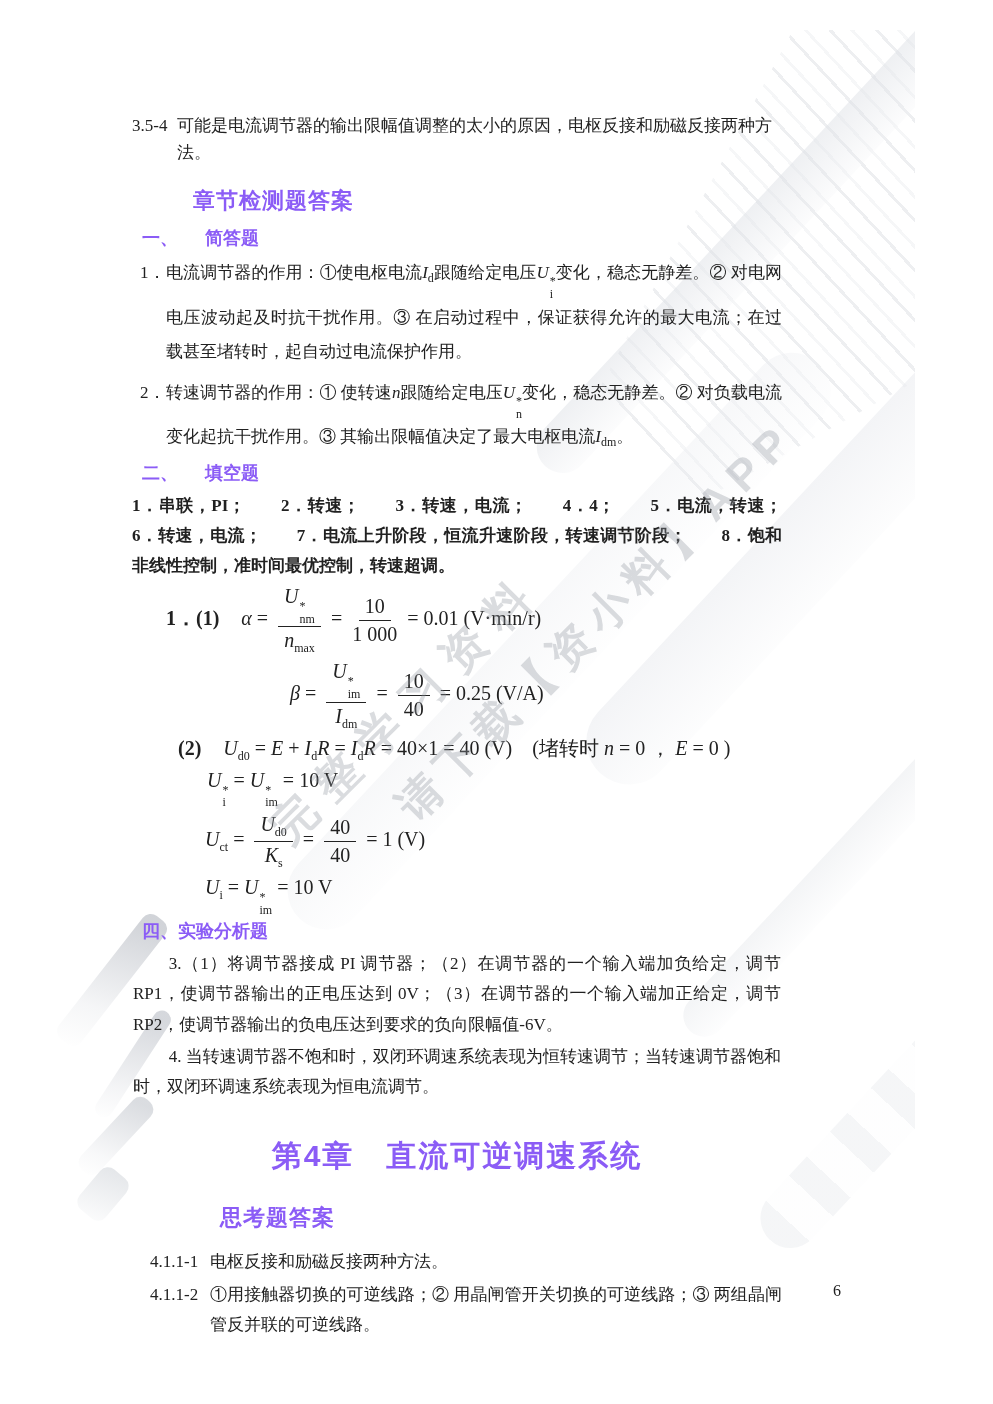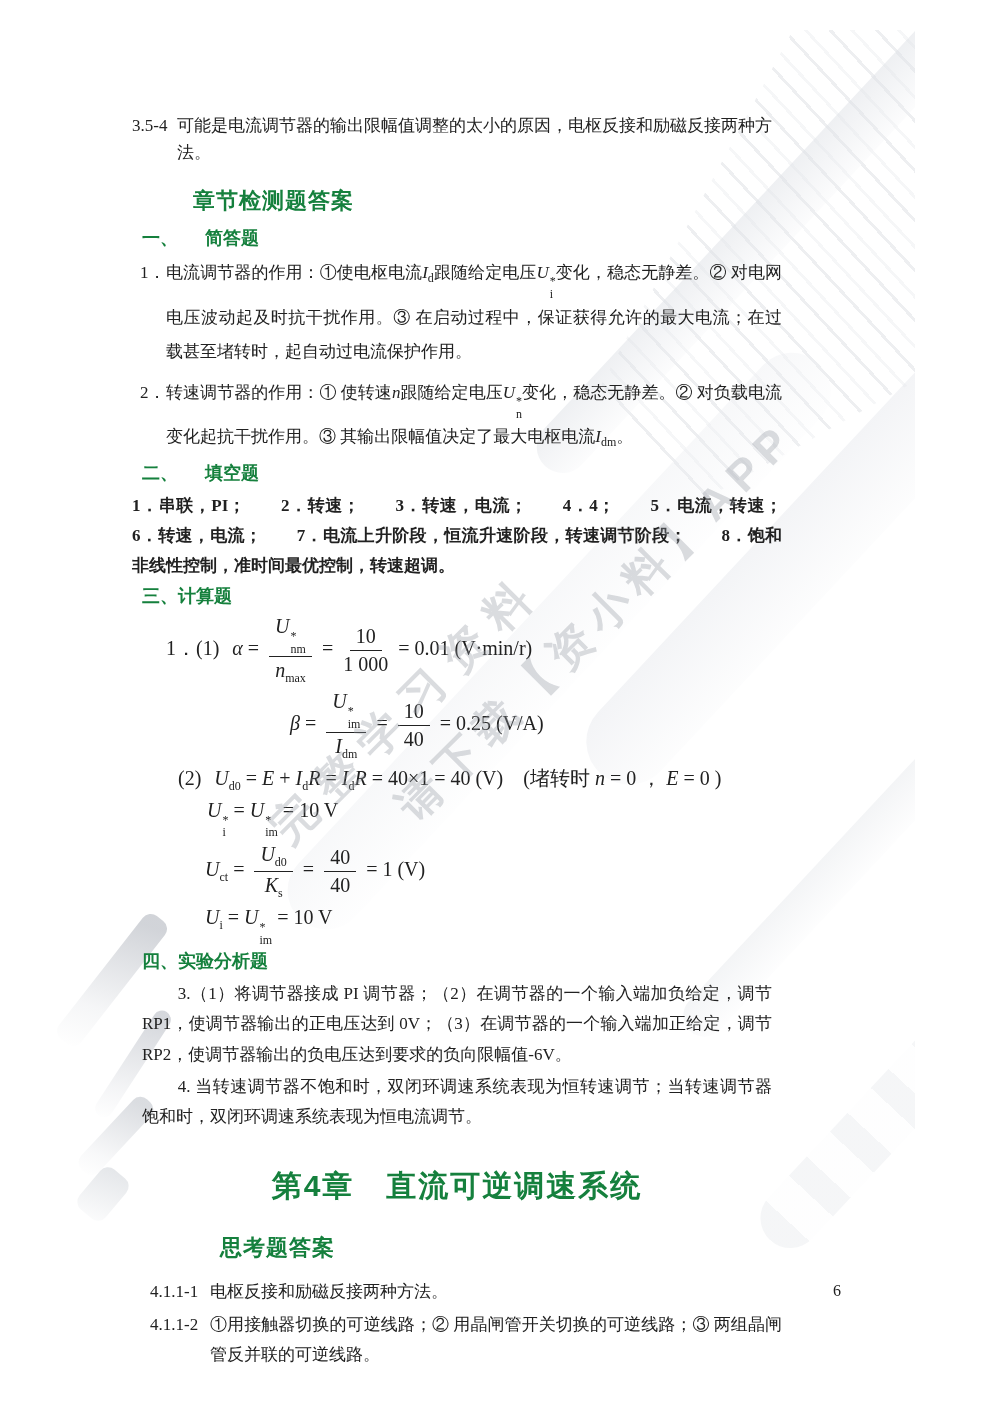--- a/index.html
+++ b/index.html
@@ -48,50 +48,50 @@
   
   .wm{
     position:absolute;z-index:2;pointer-events:none;white-space:nowrap;
     font-family:"Liberation Sans","DejaVu Sans",sans-serif;font-weight:700;
     color:rgba(148,153,162,.34);
     transform:rotate(-45deg);
   }
   #wm1{left:226px;top:678px;font-size:45px;letter-spacing:15px;}
   #wm2{left:326px;top:592px;font-size:44px;letter-spacing:9px;}
   
-  .hd{font-family:"Liberation Sans","DejaVu Sans",sans-serif;font-weight:700;color:#15803d;}
+  .hd{font-family:"Liberation Sans","DejaVu Sans",sans-serif;font-weight:700;color:#8b5cf6;}
   .row{display:flex;align-items:baseline;}
   .toprow{line-height:1.6;}
   .toprow .lbl{flex:0 0 45px;}
   .h-answers{font-size:22px;margin:20px 0 10px 61px;letter-spacing:1px;}
   .secrow{font-size:18px;margin:0 0 6px 10px;}
   .secrow .seclbl{margin-right:27px;}
   .secrow.tight .seclbl{margin-right:0;}
   .qitem{position:relative;padding-left:34px;line-height:2.05;text-align:justify;margin:2px 0 6px 0;}
   .qitem .qnum{position:absolute;left:8px;top:0;}
   .fillpara{line-height:1.74;text-align:justify;margin:2px 0 4px 0;font-weight:bold;}
   
   .mrow{font-size:20px;line-height:1.35;margin:3px 0;white-space:nowrap;}
-  .mrow .pfx{margin-right:13px;}
+  .mrow .pfx{margin-right:22px;font-weight:bold;}
   .m i{font-family:"Liberation Serif",serif;font-style:italic;}
   .mr{font-family:"Liberation Serif",serif;}
   sup,sub{font-size:12px;}
   .ss{display:inline-flex;flex-direction:column;align-items:flex-start;
       font-size:12px;line-height:1.05;vertical-align:-7px;margin-left:1px;font-style:normal;}
   .frac{display:inline-flex;flex-direction:column;align-items:center;vertical-align:middle;
         margin:0 5px;line-height:1.25;text-align:center;}
   .frac>.num{border-bottom:1.5px solid #222;padding:0 6px 1px;}
   .frac>.den{padding-top:1px;}
   .indent-f1{padding-left:34px;}
   .indent-f2{padding-left:158px;}
   .indent-f3{padding-left:46px;}
   .indent-f45{padding-left:75px;}
   .indent-f67{padding-left:73px;}
   .exp-p1{margin:4px 0 2px 48px;line-height:1.78;}
-  .exp-p{line-height:1.78;text-align:justify;text-indent:2.1em;margin:2px 10px;}
+  .exp-p{line-height:1.78;text-align:justify;text-indent:2.1em;margin:2px 1px;}
   .ch-title{font-size:30px;text-align:center;margin:34px 0 6px 0;letter-spacing:2px;}
   .h-think{font-size:22px;margin:26px 0 14px 88px;letter-spacing:1px;}
   .qarow{display:flex;align-items:baseline;line-height:1.78;margin:2px 0;}
   .qarow .qalbl{flex:0 0 60px;margin-left:18px;}
   .qarow .qatext{flex:1;text-align:justify;}
   #pagenum{position:absolute;left:833px;top:1282px;font-size:16px;z-index:1;}
 </style>
 </head>
 <body>
 
@@ -133,23 +133,20 @@
               <span class="ssup">*</span>
               <span class="ssub">n</span>
             </span></span>变化，稳态无静差。② 对负载电流变化起抗干扰作用。③ 其输出限幅值决定了最大电枢电流<span class="mv"><i>I</i><sub>dm</sub></span>。</span>
     </div>
 
     <div class="hd secrow">
       <span class="seclbl">二、</span><span>填空题</span>
     </div>
     <div class="fillpara">1．串联，PI；　　2．转速；　　3．转速，电流；　　4．4；　　5．电流，转速；　　6．转速，电流；　　7．电流上升阶段，恒流升速阶段，转速调节阶段；　　8．饱和非线性控制，准时间最优控制，转速超调。</div>
 
-    <div class="hd secrow tight">
-      <span class="seclbl">三、</span><span>计算题</span>
-    </div>
 
     <div class="mrow indent-f1">
       <span class="pfx mr">1．(1)</span><span class="m"><span class="mv"><i>α</i></span><span class="mr"> = </span><span class="frac">
             <span class="num"><span class="mv"><i>U</i><span class="ss">
                   <span class="ssup">*</span>
                   <span class="ssub">nm</span>
                 </span></span></span>
             <span class="den"><span class="mv"><i>n</i><sub>max</sub></span></span>
           </span><span class="mr"> = </span><span class="frac">
             <span class="num"><span class="mr">10</span></span>

